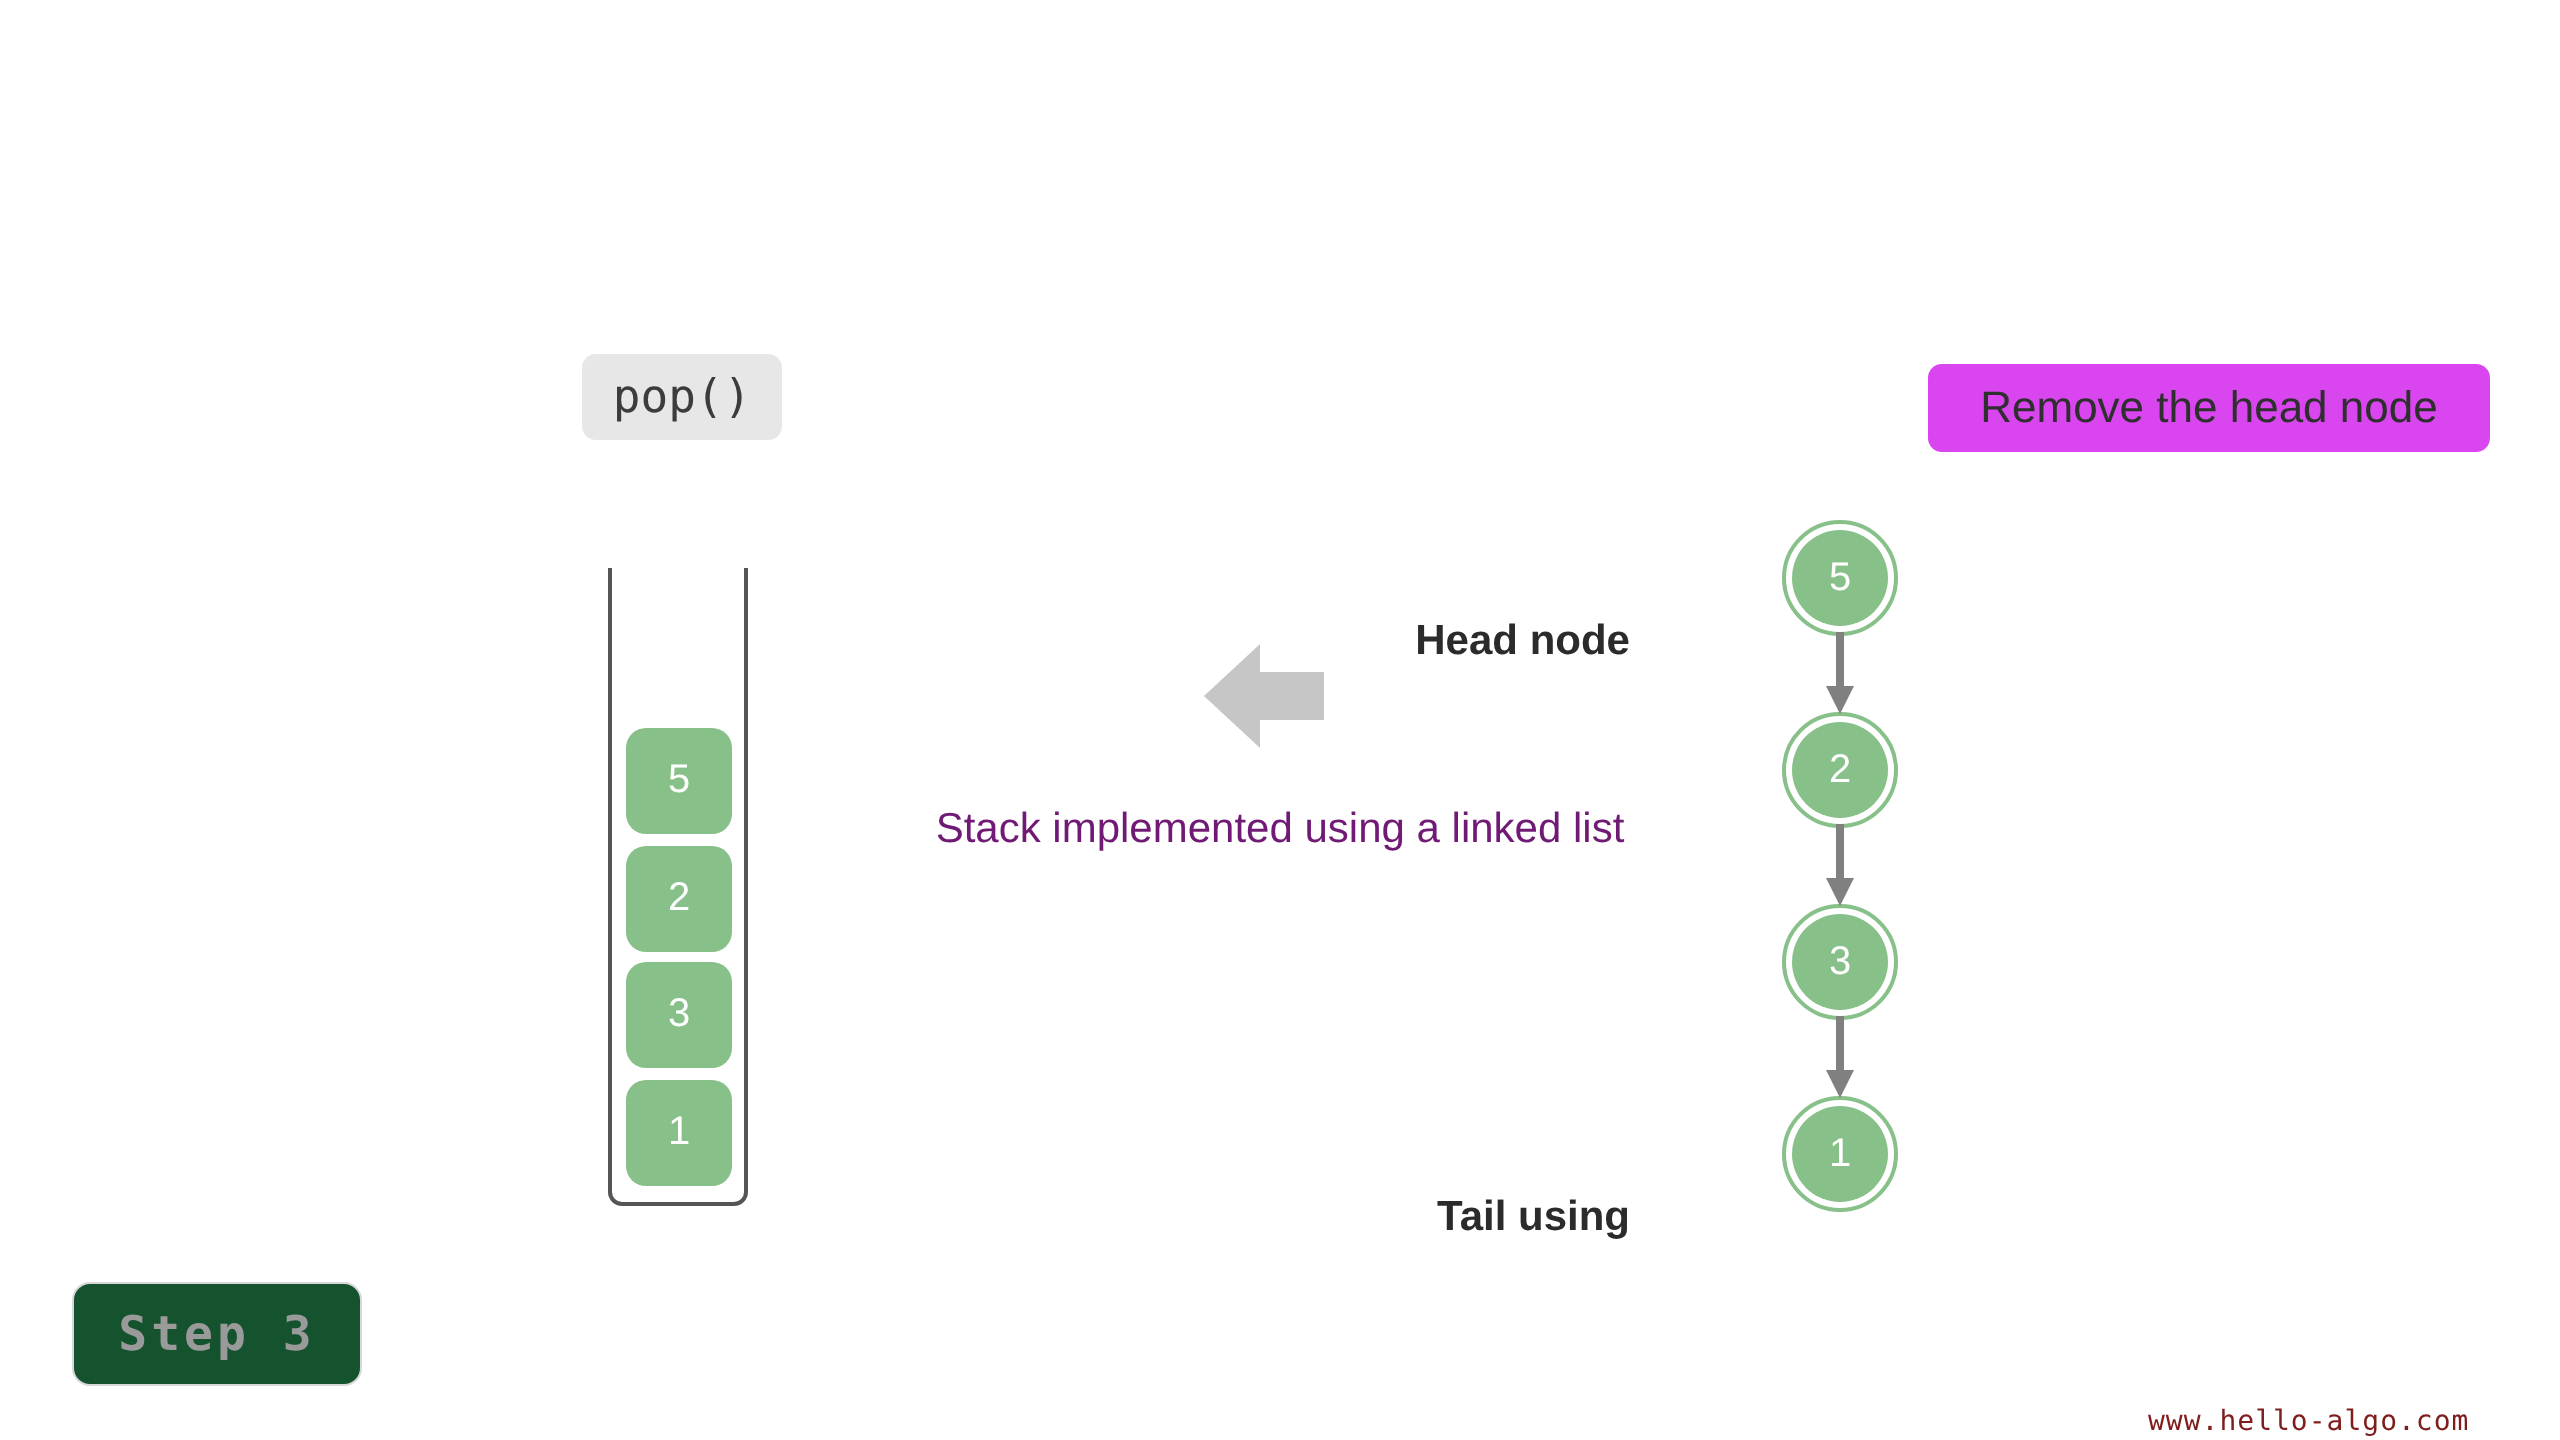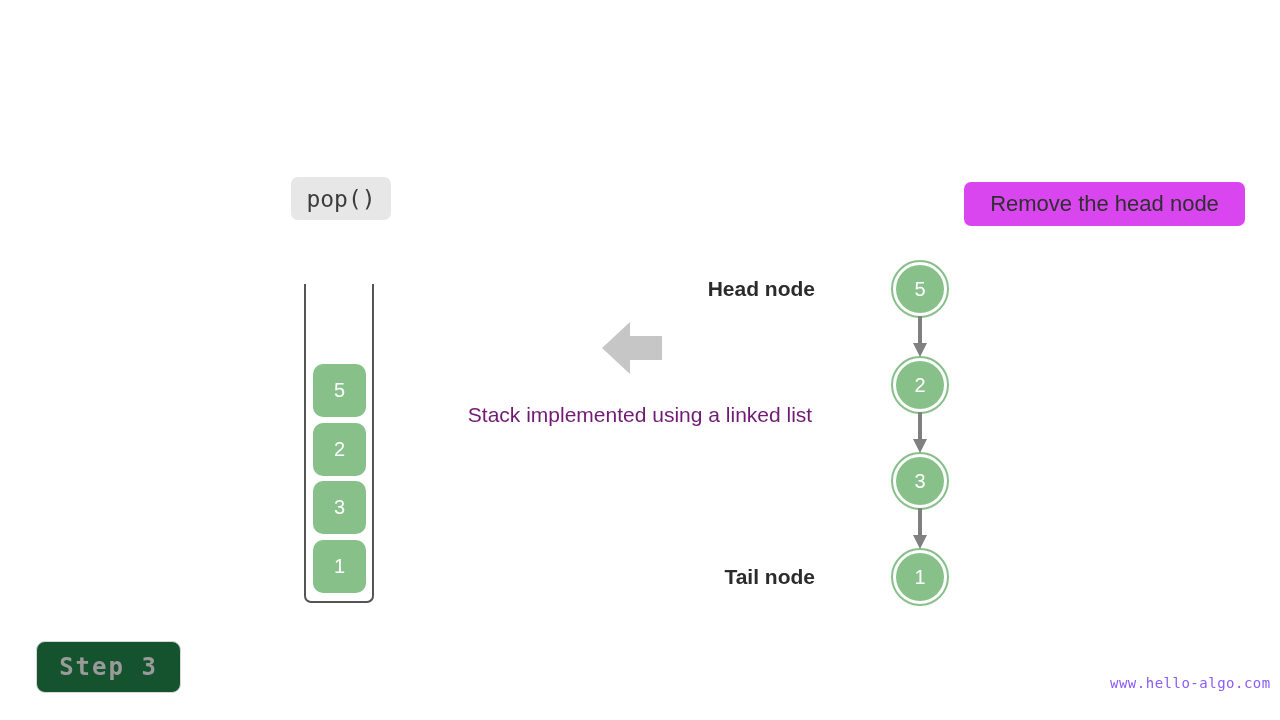--- a/index.html
+++ b/index.html
@@ -79,26 +79,25 @@
     width: 400px;
     text-align: center;
     font-size: 21px;
     color: #701a75;
   }
 
   
   .watermark {
     position: absolute;
     left: 1074px;
-    top: 675px;
+    top: 703px;
     font-family: "DejaVu Sans Mono", "Liberation Mono", monospace;
     font-size: 14px;
-    color: #8b5cf6;
+    color: #7f1d1d;
     letter-spacing: 0.5px;
-    margin-left: 36px;
   }
 
   
   .stack-container {
     position: absolute;
     left: 304px;
     top: 284px;
     width: 70px;
     height: 319px;
     border-left: 2px solid #555555;
@@ -157,20 +156,21 @@
   .ll-arrow {
     position: absolute;
     left: 906px;
   }
   .side-label {
     position: absolute;
     font-size: 21px;
     font-weight: bold;
     color: #2b2b2b;
     text-align: right;
+    margin-top: 32px;
   }
 </style>
 </head>
 <body>
 
 <div id="canvas">
 
   <div class="badge-op">pop()</div>
 
   <div class="badge-action">Remove the head node</div>
@@ -184,21 +184,21 @@
 
   <div class="big-arrow">
     <svg width="60" height="56" viewBox="0 0 60 56">
       <path d="M0 28 L28 2 L28 16 L60 16 L60 40 L28 40 L28 54 Z" fill="#c6c6c6"></path>
     </svg>
   </div>
 
   <div class="caption">Stack implemented using a linked list</div>
 
   <div class="side-label" style="left:700px; top:277px; width:115px;">Head node</div>
-  <div class="side-label" style="left:700px; top:565px; width:115px;">Tail node</div>
+  <div class="side-label" style="left:700px; top:565px; width:115px;">Tail using</div>
 
   <div class="ll-node" style="left:891px; top:260px;">
     <div class="ll-node-inner">5</div>
   </div>
   <div class="ll-node" style="left:891px; top:356px;">
     <div class="ll-node-inner">2</div>
   </div>
   <div class="ll-node" style="left:891px; top:452px;">
     <div class="ll-node-inner">3</div>
   </div>

